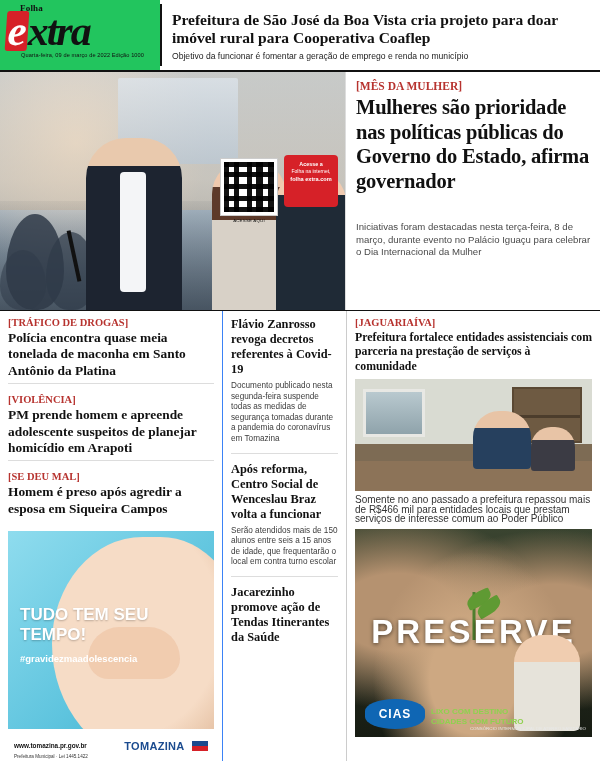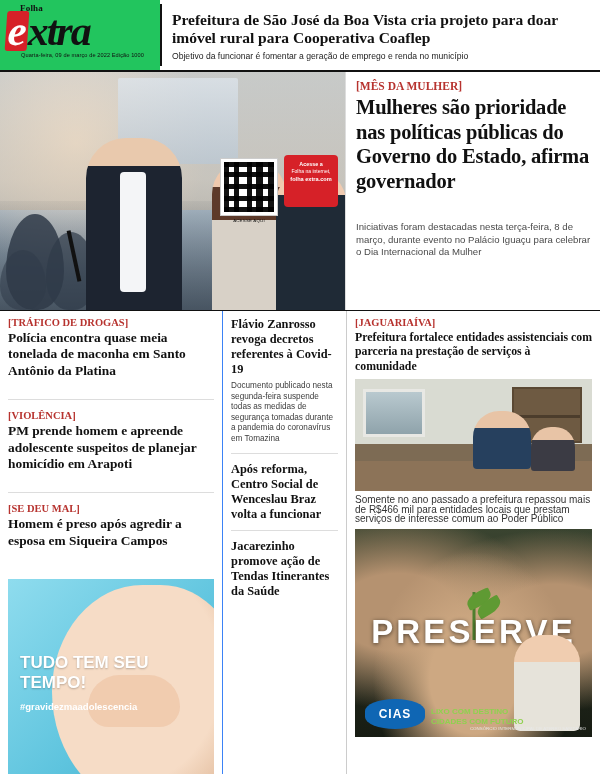--- a/index.html
+++ b/index.html
@@ -194,21 +194,21 @@
 
   .kick-sm {
     font-family: "Liberation Serif", serif;
     font-size: 10.5px; font-weight: bold; color: #b7332f;
     margin-bottom: 2px;
   }
   .hl-a {
     font-family: "Liberation Serif", serif;
     font-weight: bold; font-size: 13.4px; line-height: 16.4px; color:#111;
     margin: 0 0 10px 0;
-    padding-bottom: 20px;
+    padding-bottom: 4px;
     border-bottom: 1px solid #ddd;
   }
   .hl-a.last { border-bottom: none; }
 
   .hl-b {
     font-family: "Liberation Serif", serif;
     font-weight: bold; font-size: 12.4px; line-height: 15px; color:#111;
     margin-bottom: 4px;
   }
   .body-b { font-size: 8.2px; line-height: 10.6px; color:#3c3c3c; }
@@ -413,20 +413,21 @@
     <div class="col-b">
 
       <div>
         <div class="hl-b">Flávio Zanrosso revoga decretos referentes à Covid-19</div>
         <div class="body-b">Documento publicado nesta segunda-feira suspende todas as medidas de segurança tomadas durante a pandemia do coronavírus em Tomazina</div>
       </div>
       <hr class="rule-b">
 
       <div>
         <div class="hl-b">Após reforma, Centro Social de Wenceslau Braz volta a funcionar</div>
+        <div class="body-b">Serão atendidos mais de 150 alunos entre seis a 15 anos de idade, que frequentarão o local em contra turno escolar</div>
       </div>
       <hr class="rule-b">
 
       <div>
         <div class="hl-b">Jacarezinho promove ação de Tendas Itinerantes da Saúde</div>
       </div>
     </div>
 
     <div class="col-c">
 

